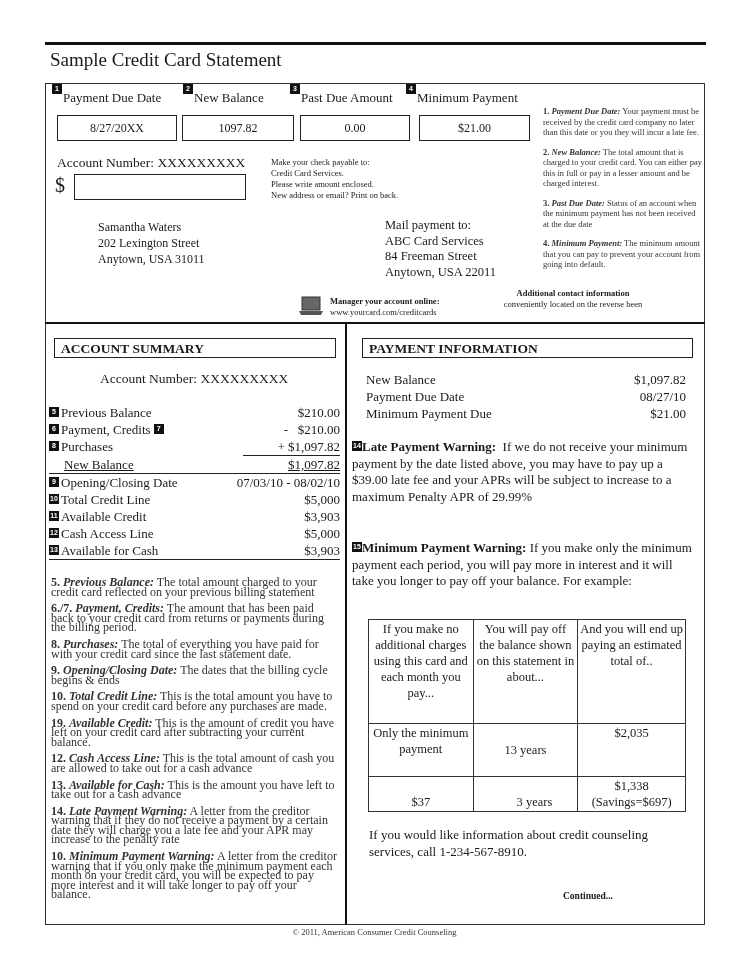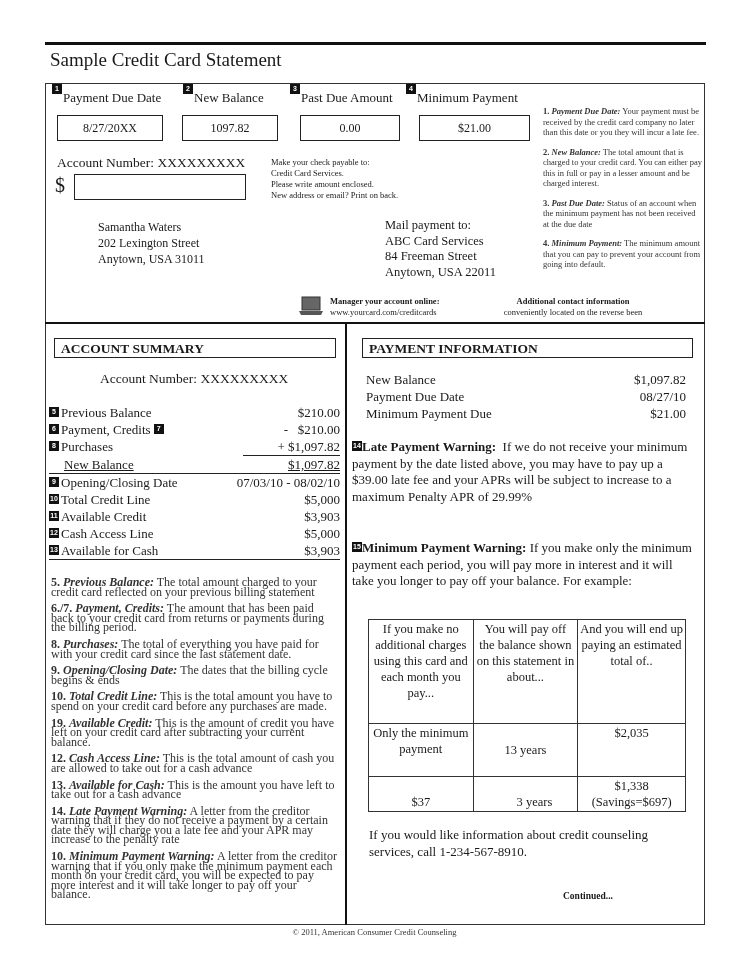--- a/index.html
+++ b/index.html
@@ -35,23 +35,23 @@
 <div class="abs title">Sample Credit Card Statement</div>
 <div class="abs frame"></div>
 <div class="abs hdiv"></div>
 <div class="abs vdiv"></div>
 
 <div class="abs lbl" style="left:52px;top:90px;"><span class="badge">1</span><span>Payment Due Date</span></div>
 <div class="abs lbl" style="left:183px;top:90px;"><span class="badge">2</span><span>New Balance</span></div>
 <div class="abs lbl" style="left:290px;top:90px;"><span class="badge">3</span><span>Past Due Amount</span></div>
 <div class="abs lbl" style="left:406px;top:90px;"><span class="badge">4</span><span>Minimum Payment</span></div>
 
-<div class="abs box" style="left:57px;top:115px;width:106px;text-align:center;">8/27/20XX</div>
-<div class="abs box" style="left:182px;top:115px;width:96px;">1097.82</div>
-<div class="abs box" style="left:300px;top:115px;width:100px;">0.00</div>
+<div class="abs box" style="left:57px;top:115px;width:120px;text-align:center;">8/27/20XX</div>
+<div class="abs box" style="left:182px;top:115px;width:112px;">1097.82</div>
+<div class="abs box" style="left:300px;top:115px;width:110px;">0.00</div>
 <div class="abs box" style="left:419px;top:115px;width:111px;">$21.00</div>
 
 <div class="abs small" style="left:543px;top:106px;width:160px;">
   <div style="margin-bottom:9px;"><b>1. </b><b><i>Payment Due Date:</i></b><span> Your payment must be received by the credit card company no later than this date or you they will incur a late fee.</span></div>
   <div style="margin-bottom:9px;"><b>2. </b><b><i>New Balance:</i></b><span> The total amount that is charged to your credit card. You can either pay this in full or pay in a lesser amount and be charged interest.</span></div>
   <div style="margin-bottom:9px;"><b>3. </b><b><i>Past Due Date:</i></b><span> Status of an account when the minimum payment has not been received at the due date</span></div>
   <div><b>4. </b><b><i>Minimum Payment:</i></b><span> The minimum amount that you can pay to prevent your account from going into default.</span></div>
 </div>
 
 <div class="abs" style="left:57px;top:155px;font-size:13.5px;">Account Number: XXXXXXXXX</div>
@@ -79,21 +79,21 @@
 </div>
 
 <svg class="abs laptop" style="left:298px;top:296px;" viewBox="0 0 26 20">
   <rect x="4" y="1" width="18" height="13" fill="#666" stroke="#333"></rect>
   <path d="M1 15 H25 L23 19 H3 Z" fill="#555"></path>
 </svg>
 <div class="abs" style="left:330px;top:296px;font-size:8.5px;line-height:11px;">
   <div style="font-weight:bold;">Manager your account online:</div>
   <div>www.yourcard.com/creditcards</div>
 </div>
-<div class="abs" style="left:493px;top:296px;font-size:8.5px;line-height:11px;text-align:center;width:160px;">
+<div class="abs" style="left:493px;top:288px;font-size:8.5px;line-height:11px;text-align:center;width:160px;">
   <div style="font-weight:bold;">Additional contact information</div>
   <div>conveniently located on the reverse been</div>
 </div>
 
 <div class="abs sect-head" style="left:54px;top:338px;width:282px;">ACCOUNT SUMMARY</div>
 <div class="abs" style="left:100px;top:371px;font-size:13.5px;">Account Number: XXXXXXXXX</div>
 
 <div class="abs" style="left:49px;top:404px;width:291px;">
   <div class="row">
       <span><span class="badge">5</span><span>Previous Balance</span></span>

